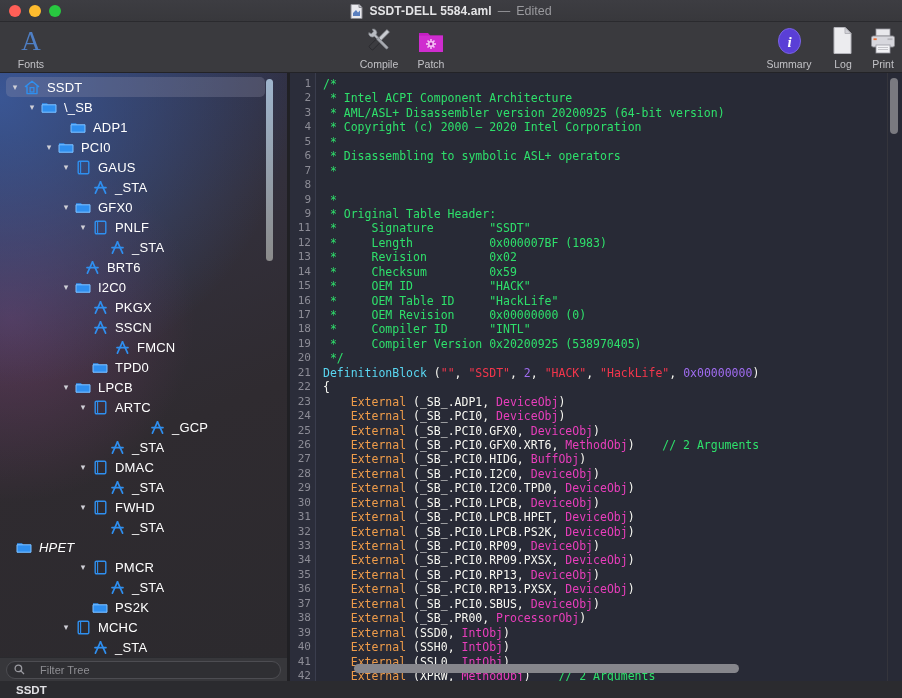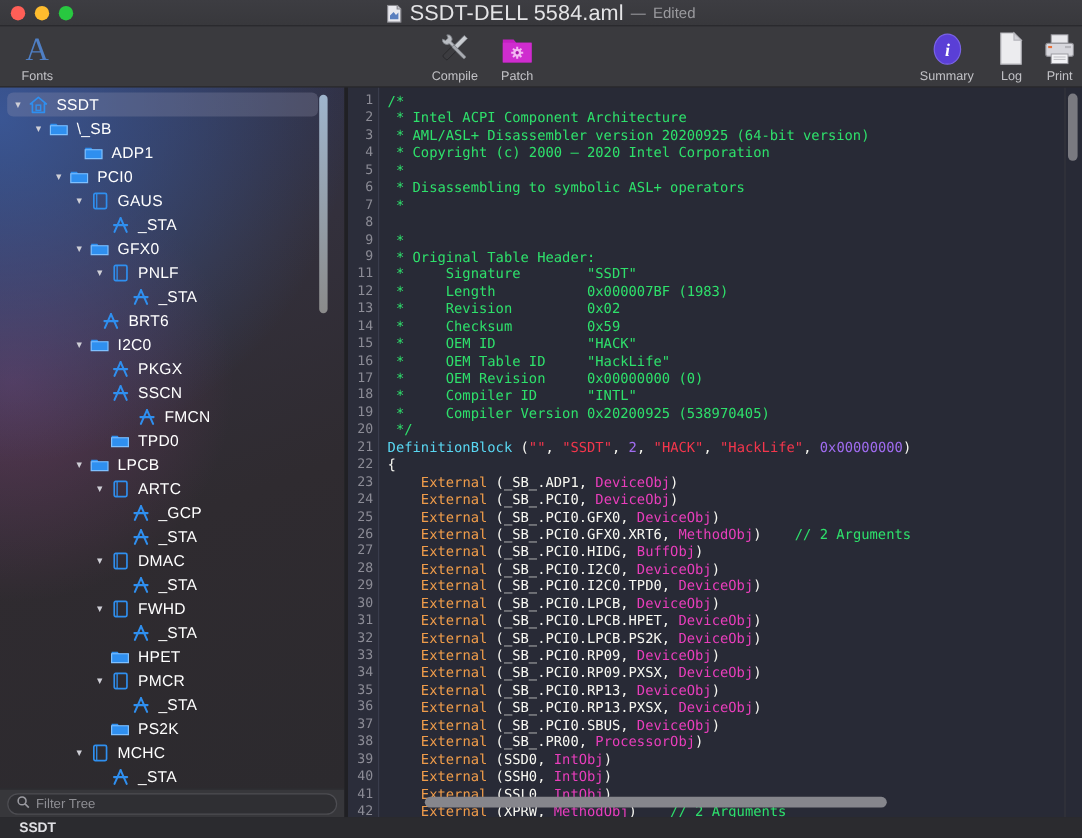--- a/index.html
+++ b/index.html
@@ -21,21 +21,21 @@
   .tl { width: 12px; height: 12px; border-radius: 50%; }
   .tl.red    { background: #ff5f57; }
   .tl.yellow { background: #febc2e; }
   .tl.green  { background: #28c840; }
   .title-center {
     position: absolute; left: 0; right: 0; top: 0; height: 22px;
     display: flex; align-items: center; justify-content: center;
     gap: 6px; pointer-events: none;
   }
   .doc-icon { width: 13px; height: 15px; position: relative; }
-  .title-name { font-size: 18px; font-weight: normal; color: #e4e4e6; letter-spacing: .1px; }
+  .title-name { font-size: 12px; font-weight: bold; color: #e4e4e6; letter-spacing: .1px; }
   .title-dash { font-size: 12.5px; color: #9a9a9e; }
   .title-edited { font-size: 12.5px; color: #9a9a9e; }
 
   
   .toolbar {
     position: absolute; top: 22px; left: 0; width: 902px; height: 51px;
     background: #3a3a3e;
     border-bottom: 1px solid #232327;
   }
   .tb-item {
@@ -92,21 +92,21 @@
   }
 
   
   .filterbar {
     position: absolute; top: 657px; left: 0; width: 287px; height: 24px;
     background: #37373b; border-top: 1px solid #2a2a2e;
     display: flex; align-items: center; padding: 0 6px;
   }
   .filter-field {
     flex: 1; height: 18px; border: 1px solid #4d4d52; border-radius: 9px;
-    background: #2f2f33; display: flex; align-items: center; padding: 0 7px; gap: 5px;
+    background: #2f2f33; display: flex; align-items: center; padding: 0 7px; gap: 15px;
   }
   .filter-ph { font-size: 11px; color: #8e8e93; }
 
   
   .splitter {
     position: absolute; top: 73px; left: 287px; width: 3px; height: 608px;
     background: #202024;
   }
 
   
@@ -449,21 +449,21 @@
       <div class="row" style="padding-left: 76px;">
         <span class="twisty">▾</span>
         <span class="icon-wrap">
           <svg width="13" height="15" viewBox="0 0 13 15">
             <rect x="1.2" y="1.2" width="10.6" height="12.6" rx="1.2" fill="none" stroke="#2f8fef" stroke-width="1.4"></rect>
             <line x1="3.6" y1="1.6" x2="3.6" y2="13.4" stroke="#2f8fef" stroke-width="1.1"></line>
           </svg>
         </span>
         <span class="row-label">ARTC</span>
       </div>
-      <div class="row" style="padding-left: 93px;">
+      <div class="row" style="padding-left: 93px; margin-left: 40px;">
         <span class="twisty empty">▾</span>
         <span class="icon-wrap">
           <svg width="15" height="15" viewBox="0 0 15 15">
             <path d="M7.5 1.8 L2.4 13.2" stroke="#2f8fef" stroke-width="1.7" stroke-linecap="round" fill="none"></path>
             <path d="M7.5 1.8 L12.6 13.2" stroke="#2f8fef" stroke-width="1.7" stroke-linecap="round" fill="none"></path>
             <line x1="2.0" y1="7.6" x2="13.0" y2="7.6" stroke="#2f8fef" stroke-width="1.7" stroke-linecap="round"></line>
           </svg>
         </span>
         <span class="row-label">_GCP</span>
       </div>
@@ -513,21 +513,21 @@
         <span class="twisty empty">▾</span>
         <span class="icon-wrap">
           <svg width="15" height="15" viewBox="0 0 15 15">
             <path d="M7.5 1.8 L2.4 13.2" stroke="#2f8fef" stroke-width="1.7" stroke-linecap="round" fill="none"></path>
             <path d="M7.5 1.8 L12.6 13.2" stroke="#2f8fef" stroke-width="1.7" stroke-linecap="round" fill="none"></path>
             <line x1="2.0" y1="7.6" x2="13.0" y2="7.6" stroke="#2f8fef" stroke-width="1.7" stroke-linecap="round"></line>
           </svg>
         </span>
         <span class="row-label">_STA</span>
       </div>
-      <div class="row" style="padding-left: 76px;">
+      <div class="row" style=" font-style: italic;">
         <span class="twisty empty">▾</span>
         <span class="icon-wrap">
           <svg width="16" height="13" viewBox="0 0 16 13">
             <path d="M1 2.2h5l1.4 1.6H15v7.6H1z" fill="#2f8fef"></path>
             <path d="M1 3.8h14v7.4H1z" fill="#2f8fef" stroke="#7fc0ff" stroke-width="1"></path>
           </svg>
         </span>
         <span class="row-label">HPET</span>
       </div>
       <div class="row" style="padding-left: 76px;">

